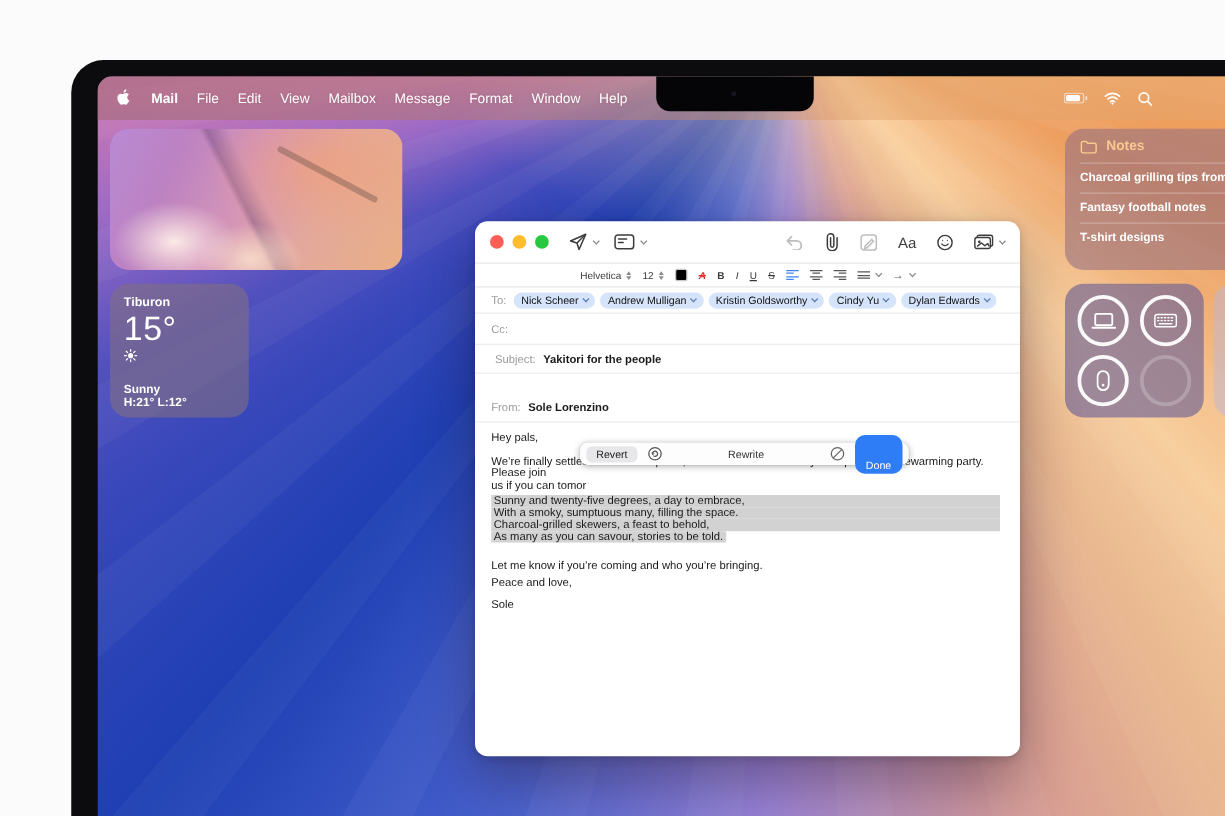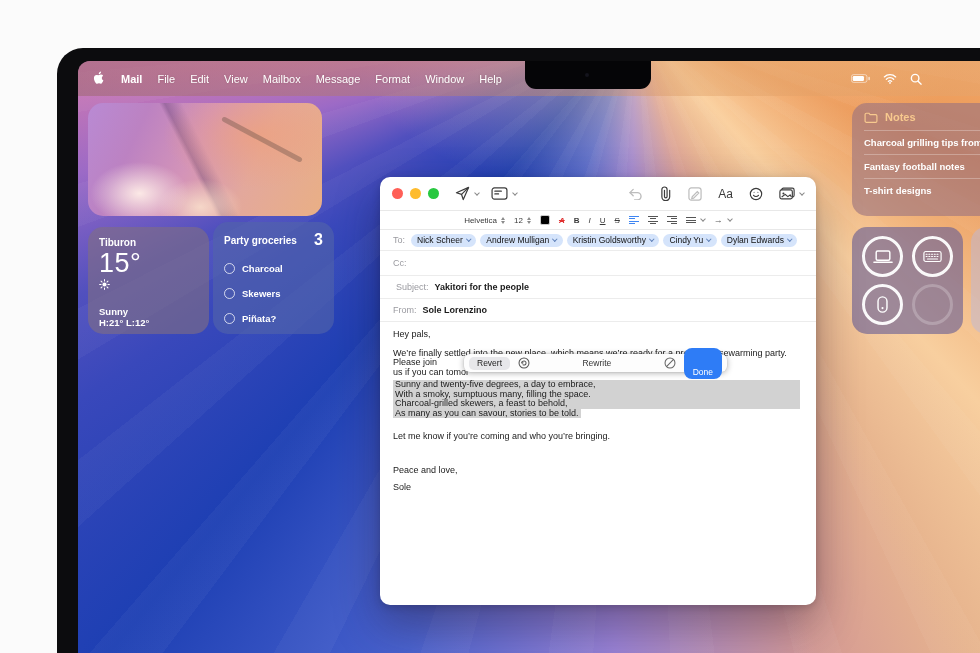--- a/index.html
+++ b/index.html
@@ -44,21 +44,21 @@
   .photo { left:10px; top:42px; width:234px; height:113px; overflow:hidden;
     background:
       radial-gradient(70px 45px at 22% 80%, rgba(255,238,232,.95), rgba(255,238,232,0) 70%),
       radial-gradient(60px 40px at 48% 92%, rgba(250,225,205,.85), rgba(250,225,205,0) 70%),
       radial-gradient(130px 75px at 72% 28%, rgba(240,160,120,.65), rgba(240,160,120,0) 72%),
       linear-gradient(63deg, rgba(70,40,90,0) 44%, rgba(70,40,90,.30) 46%, rgba(70,40,90,0) 52%),
       linear-gradient(115deg, #b98ad4 0%, #bc82c2 22%, #d494b8 45%, #e3a89c 68%, #e9af85 100%); }
   .photo .streak { position:absolute; left:55%; top:30%; width:90px; height:5px; border-radius:3px;
       background:rgba(120,90,80,.45); transform:rotate(28deg); }
 
-  .weather { left:10px; top:166px; width:121px; height:107px; padding:10px 11px;
+  .weather { left:10px; top:166px; width:111px; height:107px; padding:10px 11px;
     background:rgba(128,110,130,.62); display:flex; flex-direction:column; }
   .weather .city { font-size:10px; font-weight:700; }
   .weather .temp { font-size:27px; font-weight:300; margin-top:0px; letter-spacing:.5px; }
   .weather .cond { font-size:9.5px; font-weight:600; margin-top:16px; }
   .weather .hl   { font-size:9.5px; font-weight:700; }
   .weather .spacer { flex:1; }
 
   .reminders { left:135px; top:161px; width:121px; height:112px; padding:9px 11px;
     background:rgba(82,100,170,.62); }
   .reminders .head { display:flex; align-items:center; }
@@ -109,21 +109,21 @@
   .fb.b { font-weight:700; } .fb.i { font-style:italic; } .fb.u { text-decoration:underline; }
   .fb.s { text-decoration:line-through; }
   .alig { display:inline-flex; flex-direction:column; gap:1.5px; }
   .alig b { display:block; height:1px; background:currentColor; }
   .alig .w1{width:10px;} .alig .w2{width:6px;}
   .alig.c { align-items:center; } .alig.r { align-items:flex-end; }
   .blue { color:#3f86f2; } .gray { color:#555; }
 
   .frow { display:flex; align-items:center; padding:0 13px; border-bottom:1px solid #ececec; }
   .flabel { color:#9a9aa0; margin-right:6px; }
-  .row-to { height:21px; } .row-cc { height:25px; } .row-sub { height:23px;padding-left:16px; } .row-from { height:23px; }
+  .row-to { height:21px; } .row-cc { height:25px; } .row-sub { height:23px;padding-left:16px; } .row-from { height:23px;margin-top:16px; }
   .chips { display:flex; gap:4px;align-items:center; }
   .chip { background:#d5e4fb; border-radius:7px; padding:1px 6px 2px 6px; font-size:8.5px; color:#111;
     display:inline-flex; align-items:center; }
   .chip .chev { border-color:#5f80b8; margin-left:4px; width:3.5px; height:3.5px; }
   .bval { font-weight:700; }
 
   .bodyarea { padding:8px 16px 0 13px; line-height:9.5px; position:relative; }
   .para { margin-bottom:9px; }
   .poem { margin-top:3px; margin-bottom:14px; }
   .poem .ln { background:#d2d2d2; padding:0 2px; }
@@ -201,38 +201,20 @@
     <span>
       <svg width="11" height="11" viewBox="0 0 14 14" stroke="#fff" stroke-width="1.3" stroke-linecap="round">
             <circle cx="7" cy="7" r="2.6" fill="#fff" stroke="none"></circle>
             <path d="M7 .8v1.8M7 11.4v1.8M.8 7h1.8M11.4 7h1.8M2.6 2.6l1.3 1.3M10.1 10.1l1.3 1.3M11.4 2.6l-1.3 1.3M3.9 10.1l-1.3 1.3"></path>
           </svg>
     </span>
     <div class="cond">Sunny</div>
     <div class="hl">H:21° L:12°</div>
   </div>
 
-  <div class="widget reminders">
-    <div class="head">
-      <span class="rtitle">Party groceries</span>
-      <span class="count">3</span>
-    </div>
-    <div class="ritem">
-      <span class="rcirc"></span>
-      <span class="rlabel">Charcoal</span>
-    </div>
-    <div class="ritem">
-      <span class="rcirc"></span>
-      <span class="rlabel">Skewers</span>
-    </div>
-    <div class="ritem">
-      <span class="rcirc"></span>
-      <span class="rlabel">Piñata?</span>
-    </div>
-  </div>
 
   <div class="widget notes">
     <div class="head">
       <span>
         <svg width="14" height="11" viewBox="0 0 16 13" fill="none" stroke="#f8c98e" stroke-width="1.4">
               <path d="M1 3.2c0-1 .7-1.7 1.6-1.7h3l1.4 1.6h6.4c.9 0 1.6.7 1.6 1.6v5.8c0 1-.7 1.7-1.6 1.7H2.6c-.9 0-1.6-.7-1.6-1.7z"></path>
             </svg>
       </span>
       <span>Notes</span>
     </div>
@@ -424,21 +406,21 @@
       <div>
         <div>We’re finally settled into the new place, which means we’re ready for a proper housewarming party. Please join</div>
         <div>us if you can tomor</div>
       </div>
       <div class="poem">
         <span class="ln full">Sunny and twenty-five degrees, a day to embrace,</span>
         <span class="ln full">With a smoky, sumptuous many, filling the space.</span>
         <span class="ln full">Charcoal-grilled skewers, a feast to behold,</span>
         <span class="ln inline">As many as you can savour, stories to be told.</span>
       </div>
-      <div class="para" style="margin-bottom:24px">Let me know if you’re coming and who you’re bringing.</div>
+      <div class="para" style="margin-bottom:4px">Let me know if you’re coming and who you’re bringing.</div>
       <div class="para" style="margin-bottom:8px">Peace and love,</div>
       <div>Sole</div>
     </div>
 
     <div class="wtools">
       <span class="btn-revert">Revert</span>
       <span>
         <svg width="12" height="12" viewBox="0 0 14 14" fill="none" stroke="#555" stroke-width="1.2" stroke-linecap="round">
               <circle cx="7" cy="7" r="5.8"></circle>
               <path d="M4.6 7a2.4 2.4 0 1 1 1.2 2.1"></path>

